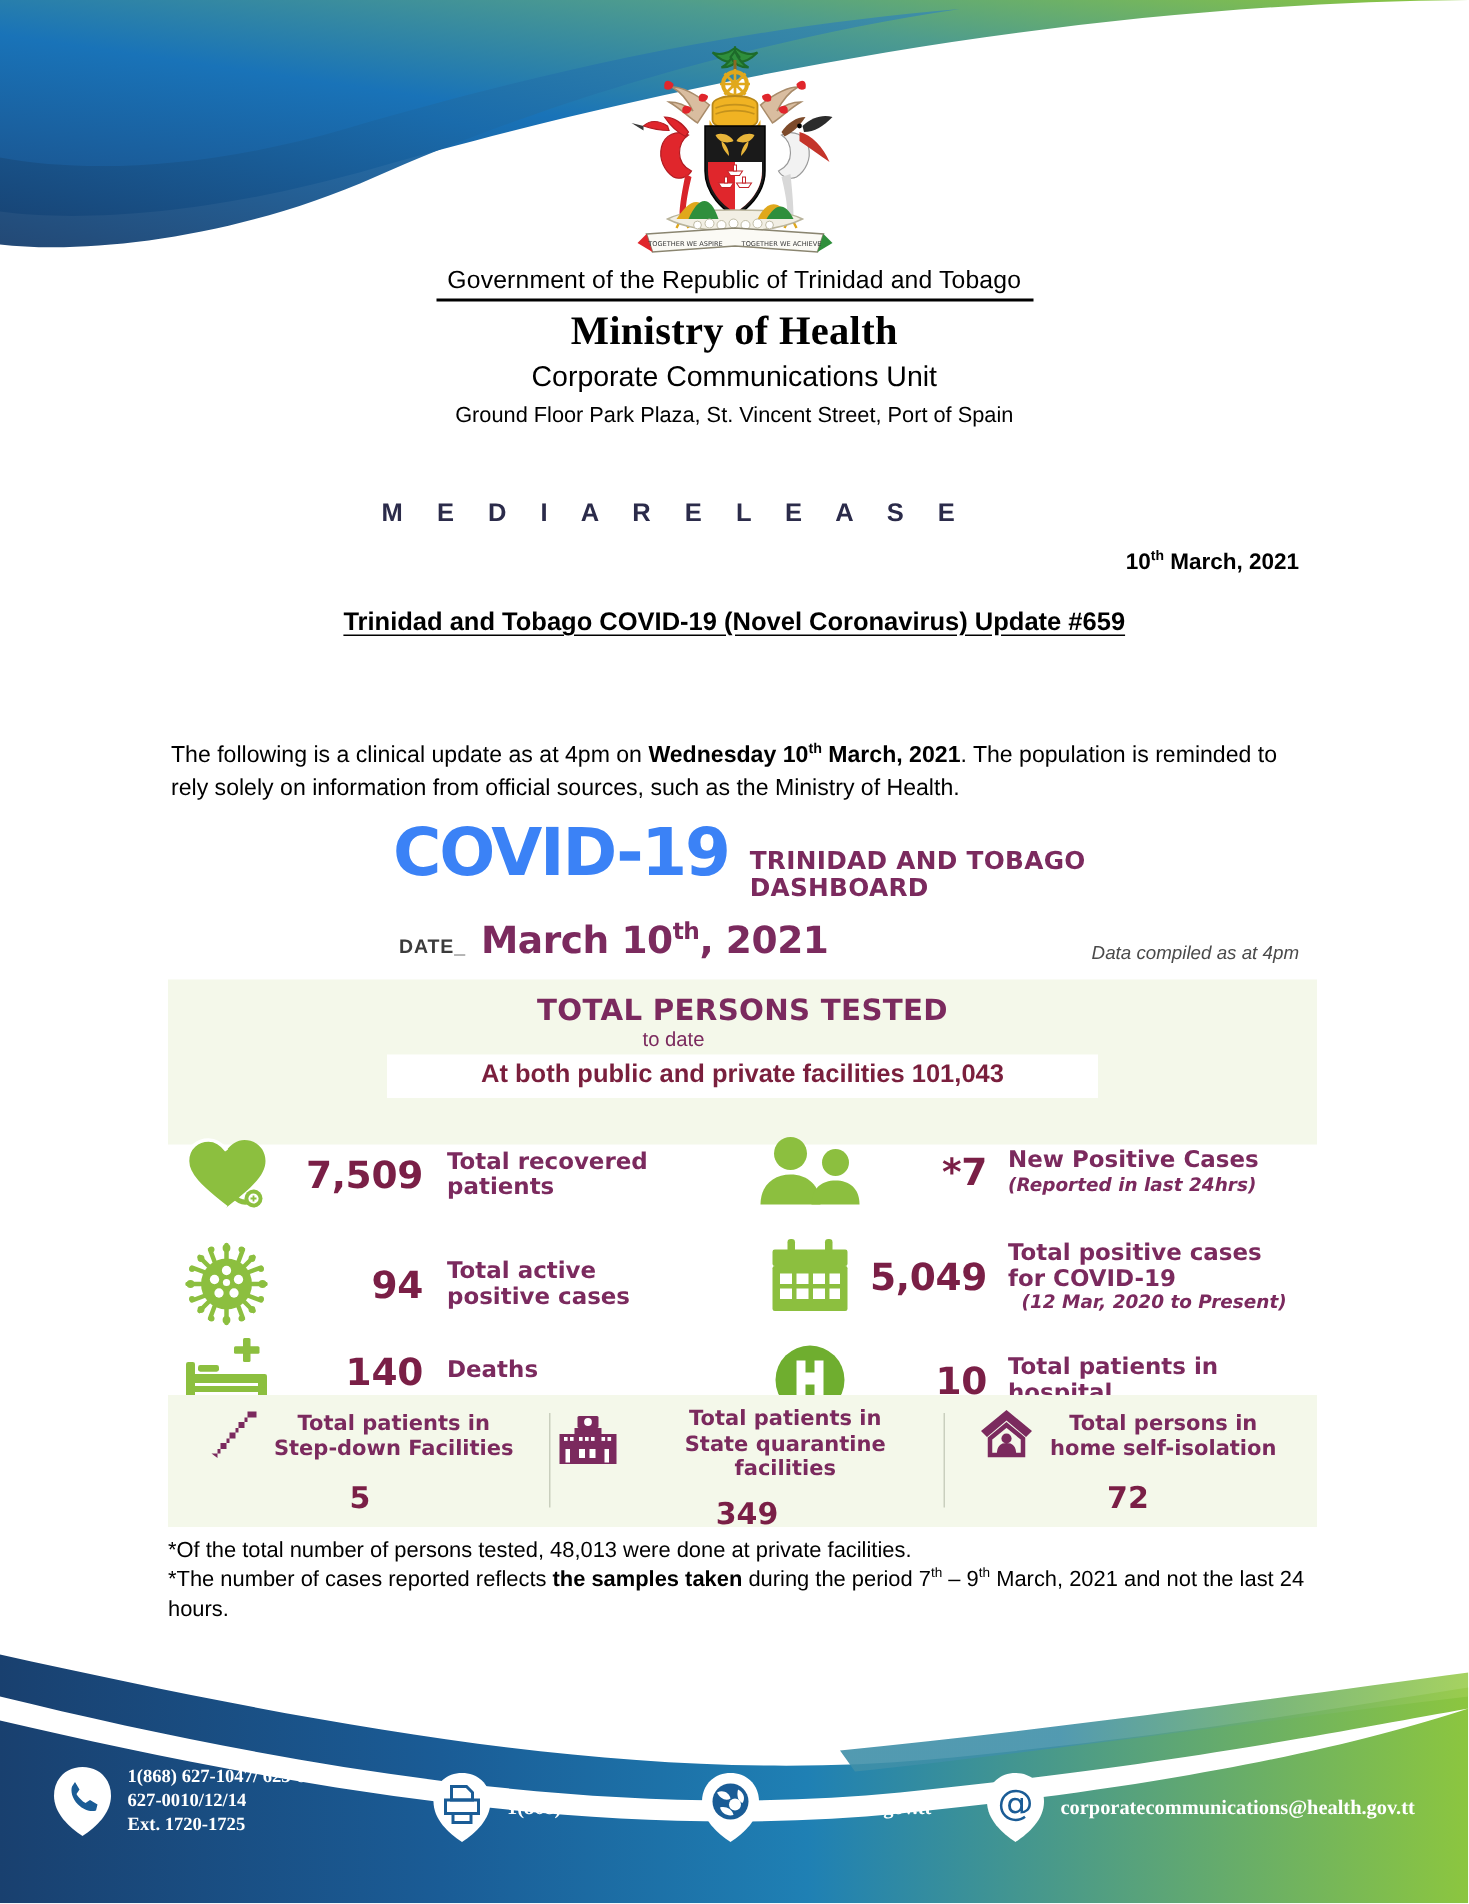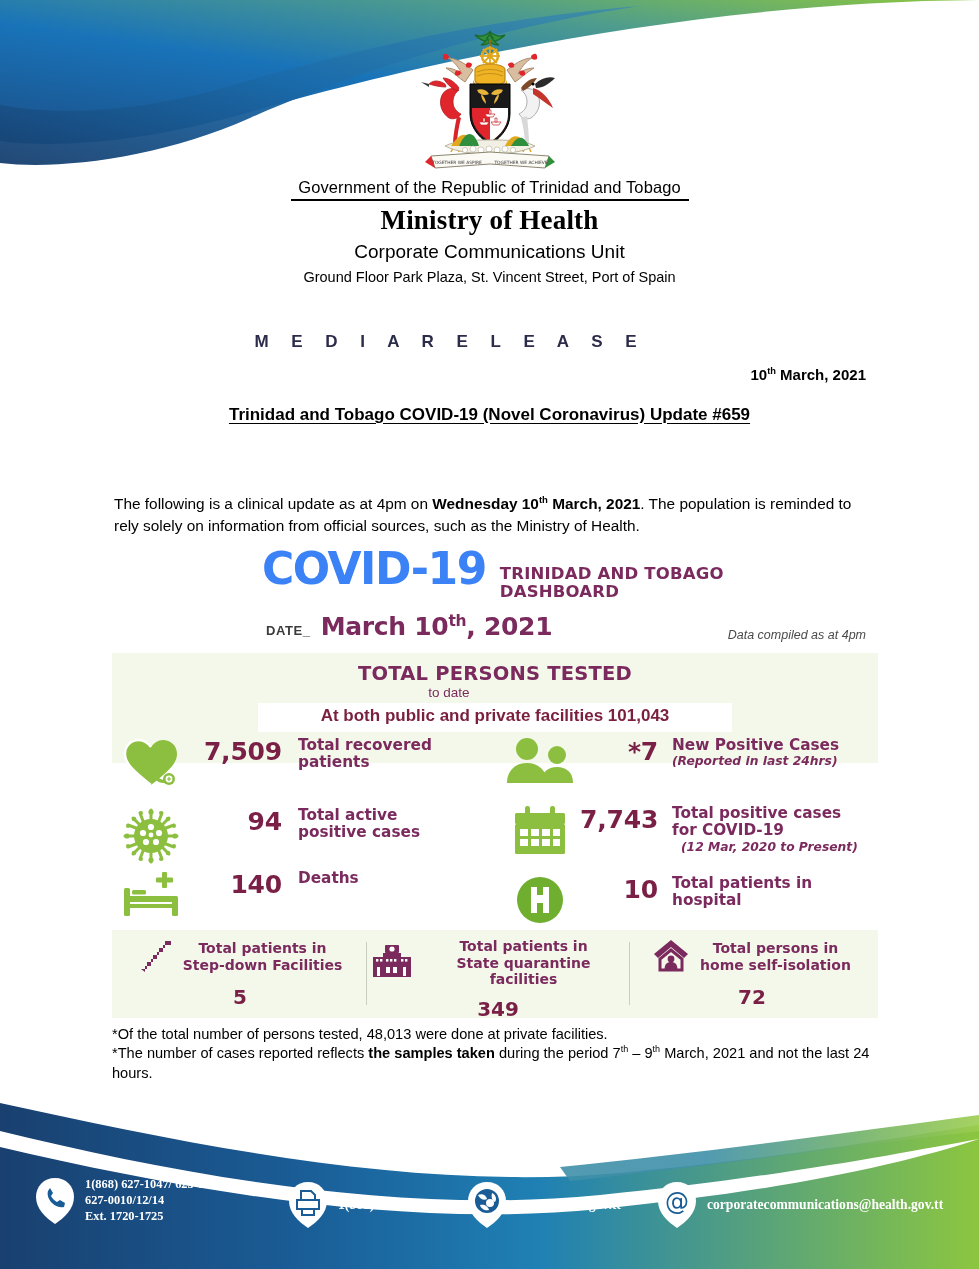--- a/index.html
+++ b/index.html
@@ -56,21 +56,21 @@
                font-family:"DejaVu Sans",sans-serif;font-weight:bold;font-size:19.5px;
                color:#7B2A5E;letter-spacing:.2px;}
   #panel-subtitle{position:absolute;left:112px;top:685px;width:674px;text-align:center;
                   font-size:13.5px;color:#7B2A5E;}
   #tested-band{position:absolute;left:258px;top:703px;width:474px;height:29px;background:#fff;}
   #tested-text{position:absolute;left:258px;top:706px;width:474px;text-align:center;
                font-weight:bold;font-size:17px;color:#7a1f3d;}
 
   
   #stats{position:absolute;left:112px;top:737px;width:766px;height:185px;}
-  .srow{position:absolute;display:flex;}
+  .srow{position:absolute;display:flex;align-items:center;margin-top:20px;}
   .sicon{flex:0 0 auto;display:flex;align-items:center;justify-content:center;}
   .snum{font-family:"DejaVu Sans",sans-serif;font-weight:bold;color:#7a1f46;
         text-align:right;letter-spacing:-.2px;}
   .slabel{font-family:"DejaVu Sans",sans-serif;font-weight:bold;color:#7B2A5E;
           line-height:1.14;}
   .snote{font-family:"DejaVu Sans",sans-serif;font-weight:bold;font-style:italic;
          font-size:12.3px;color:#7B2A5E;}
 
   
   .col-l .sicon{width:78px;}
@@ -406,21 +406,21 @@
               <rect x="19" y="24" width="8" height="7"></rect>
             <rect x="30" y="24" width="8" height="7"></rect>
               <rect x="41" y="24" width="7" height="7"></rect>
             <rect x="8" y="34" width="8" height="7"></rect>
               <rect x="19" y="34" width="8" height="7"></rect>
             <rect x="30" y="34" width="8" height="7"></rect>
               <rect x="41" y="34" width="7" height="7"></rect>
           </g>
         </svg>
       </div>
-      <div class="snum">7,743</div>
+      <div class="snum">5,049</div>
       <div class="slabel">
         <div>Total positive cases</div>
         <div>for COVID-19</div>
         <div class="snote" style="margin-left:9px;">(12 Mar, 2020 to Present)</div>
       </div>
     </div>
 
     <div class="srow col-r" style="left:388px;top:138px;">
       <div class="sicon">
         <svg width="50" height="50" viewBox="0 0 50 50">

